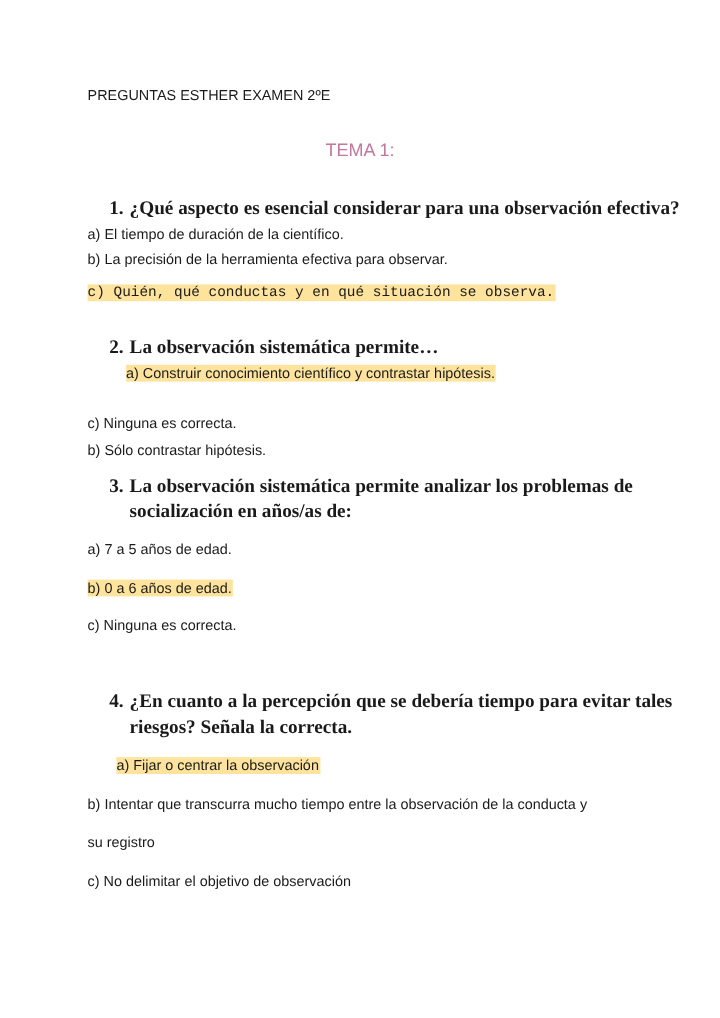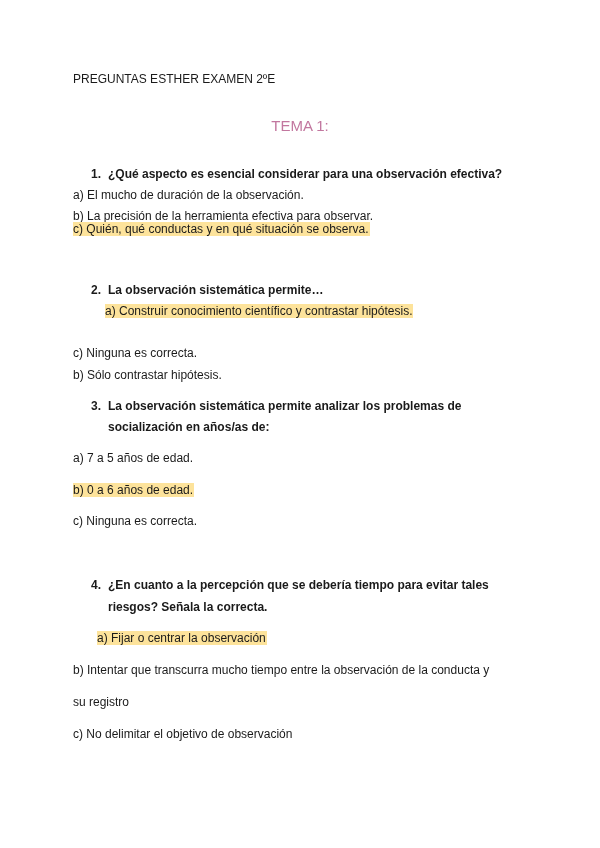--- a/index.html
+++ b/index.html
@@ -11,39 +11,39 @@
       position: absolute; left: 73px; font-size: 12px; line-height: 16px;
       white-space: nowrap;
     }
     .hl { background: #fde39b; padding: 0 1px 0 0; }
     .doc-title { top: 71px; font-size: 12px; }
     .tema {
       position: absolute; top: 117px; left: 0; width: 600px; text-align: center;
       font-size: 15px; color: #c2779f;
     }
     .q {
-      position: absolute; left: 91px; font-weight: bold; font-size: 12px;
-      line-height: 16px; white-space: nowrap;
+      position: absolute; left: 91px; font-weight: bold; font-size: 16px;
+      line-height: 16px; white-space: nowrap; font-family: Liberation Serif, serif;
     }
     .q .num { display: inline-block; width: 17px; }
     .q2 { left: 108px; }
   </style>
 </head>
 <body>
 
 <div>
   <div class="line doc-title">PREGUNTAS ESTHER EXAMEN 2ºE</div>
   <div class="tema">TEMA 1:</div>
 
   <div class="q" style="top:166px;">
     <span class="num">1.</span><span>¿Qué aspecto es esencial considerar para una observación efectiva?</span>
   </div>
-  <div class="line" style="top:187px;">a) El mucho de duración de la observación.</div>
+  <div class="line" style="top:187px;">a) El tiempo de duración de la científico.</div>
   <div class="line" style="top:208px;">b) La precisión de la herramienta efectiva para observar.</div>
-  <div class="line" style="top:221px;"><span class="hl">c) Quién, qué conductas y en qué situación se observa.</span></div>
+  <div class="line" style="top:236px;font-family:Liberation Mono, monospace;"><span class="hl">c) Quién, qué conductas y en qué situación se observa.</span></div>
 
   <div class="q" style="top:282px;">
     <span class="num">2.</span><span>La observación sistemática permite…</span>
   </div>
   <div class="line" style="top:303px;margin-left:32px;"><span class="hl">a) Construir conocimiento científico y contrastar hipótesis.</span></div>
   <div class="line" style="top:320px;margin-top:47px;">b) Sólo contrastar hipótesis.</div>
   <div class="line" style="top:345px;">c) Ninguna es correcta.</div>
 
   <div class="q" style="top:398px;">
     <span class="num">3.</span><span>La observación sistemática permite analizar los problemas de</span>

